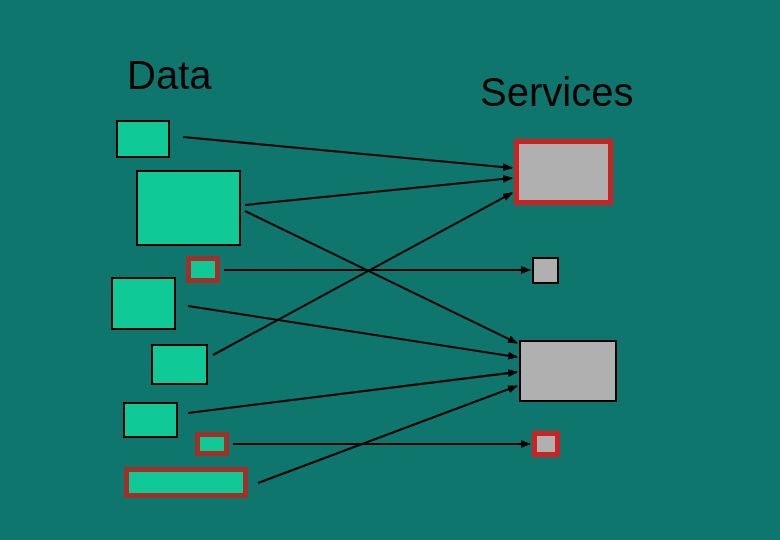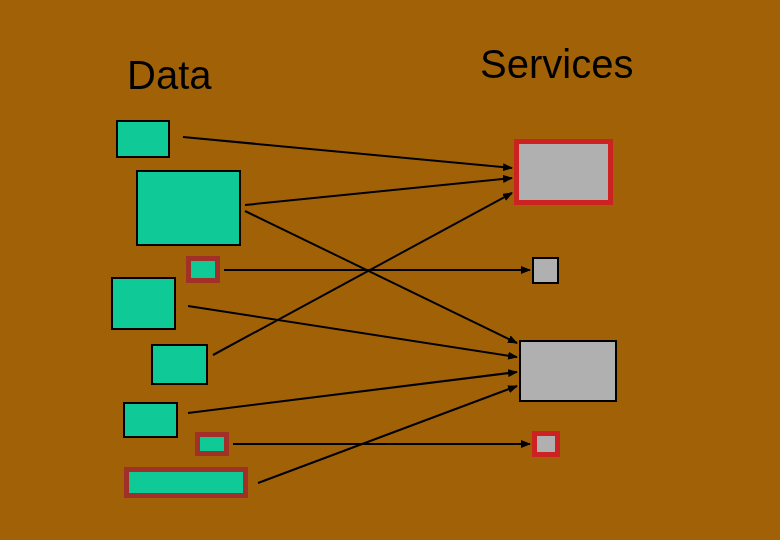--- a/index.html
+++ b/index.html
@@ -4,21 +4,21 @@
 <style>
   html, body {
     margin: 0;
     padding: 0;
     background: #ffffff;
   }
   #canvas {
     position: relative;
     width: 780px;
     height: 540px;
-    background: #a16207;
+    background: #0f766e;
     overflow: hidden;
     font-family: "Liberation Sans", sans-serif;
   }
   .col-title {
     position: absolute;
     font-size: 40px;
     font-weight: normal;
     color: #000000;
     white-space: nowrap;
     line-height: 1;
@@ -54,21 +54,21 @@
         <line x1="224" y1="270" x2="530" y2="270" stroke="#000000" stroke-width="2" marker-end="url(#arrowhead)"></line>
         <line x1="245" y1="211" x2="517" y2="343" stroke="#000000" stroke-width="2" marker-end="url(#arrowhead)"></line>
         <line x1="188" y1="306" x2="517" y2="357" stroke="#000000" stroke-width="2" marker-end="url(#arrowhead)"></line>
         <line x1="188" y1="413" x2="517" y2="372" stroke="#000000" stroke-width="2" marker-end="url(#arrowhead)"></line>
         <line x1="258" y1="483" x2="517" y2="386" stroke="#000000" stroke-width="2" marker-end="url(#arrowhead)"></line>
         <line x1="233" y1="444" x2="530" y2="444" stroke="#000000" stroke-width="2" marker-end="url(#arrowhead)"></line>
       </g>
   </svg>
 
   <div class="col-title" style="left: 127px; top: 55px;">Data</div>
-  <div class="col-title" style="left: 480px; top: 44px;">Services</div>
+  <div class="col-title" style="left: 480px; top: 72px;">Services</div>
 
   <div id="node-layer">
       <div class="node" style="left: 116px; top: 120px; width: 54px; height: 38px; background: rgb(15, 201, 151); border: 2px solid rgb(0, 0, 0);"></div>
       <div class="node" style="left: 136px; top: 170px; width: 105px; height: 76px; background: rgb(15, 201, 151); border: 2px solid rgb(0, 0, 0);"></div>
       <div class="node" style="left: 186px; top: 256px; width: 34px; height: 27px; background: rgb(15, 201, 151); border: 5px solid rgb(160, 48, 40);"></div>
       <div class="node" style="left: 111px; top: 277px; width: 65px; height: 53px; background: rgb(15, 201, 151); border: 2px solid rgb(0, 0, 0);"></div>
       <div class="node" style="left: 151px; top: 344px; width: 57px; height: 41px; background: rgb(15, 201, 151); border: 2px solid rgb(0, 0, 0);"></div>
       <div class="node" style="left: 123px; top: 402px; width: 55px; height: 36px; background: rgb(15, 201, 151); border: 2px solid rgb(0, 0, 0);"></div>
       <div class="node" style="left: 195px; top: 432px; width: 34px; height: 24px; background: rgb(15, 201, 151); border: 5px solid rgb(160, 48, 40);"></div>
       <div class="node" style="left: 124px; top: 467px; width: 124px; height: 31px; background: rgb(15, 201, 151); border: 5px solid rgb(160, 48, 40);"></div>

